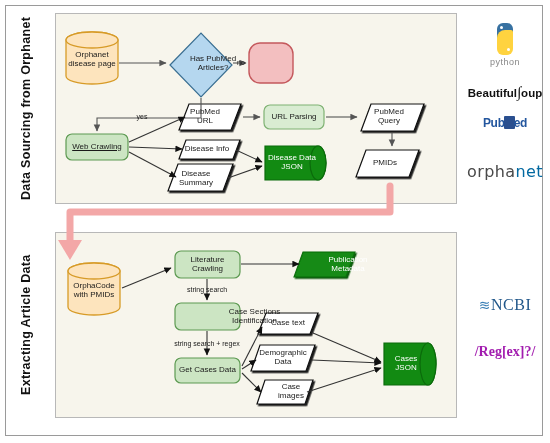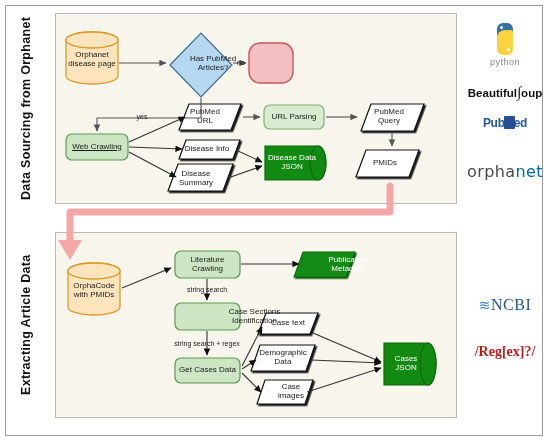--- a/index.html
+++ b/index.html
@@ -57,21 +57,21 @@
 
   .pm-text{font-size:12px;font-weight:bold;color:#23569e;white-space:nowrap;letter-spacing:-.3px;}
   .pm-book{display:inline-block;width:11px;height:13px;background:#2a4f8f;border-radius:1px;vertical-align:-2px;margin:0 -1px;}
 
   .on-text{font-size:16px;color:#4a4a4a;letter-spacing:.4px;white-space:nowrap;font-family:"DejaVu Sans", sans-serif;}
   .on-accent{color:#0369a1;}
 
   .ncbi-text{font-size:16px;color:#21578a;font-family:"Liberation Serif", serif;letter-spacing:.5px;white-space:nowrap;}
   .ncbi-mark{font-family:"DejaVu Sans", sans-serif;font-size:14px;color:#3a7fb5;}
 
-  .regex-text{font-size:14px;font-weight:bold;color:#b91c1c;font-family:"Liberation Serif", serif;white-space:nowrap;}
+  .regex-text{font-size:14px;font-weight:bold;color:#a21caf;font-family:"Liberation Serif", serif;white-space:nowrap;}
 
   
   svg.flow{position:absolute;left:0;top:0;width:550px;height:443px;pointer-events:none;}
 
   
   .ntext{
     position:absolute;
     display:flex;align-items:center;justify-content:center;
     text-align:center;line-height:1.12;
     font-size:8px;color:#1a1a1a;

